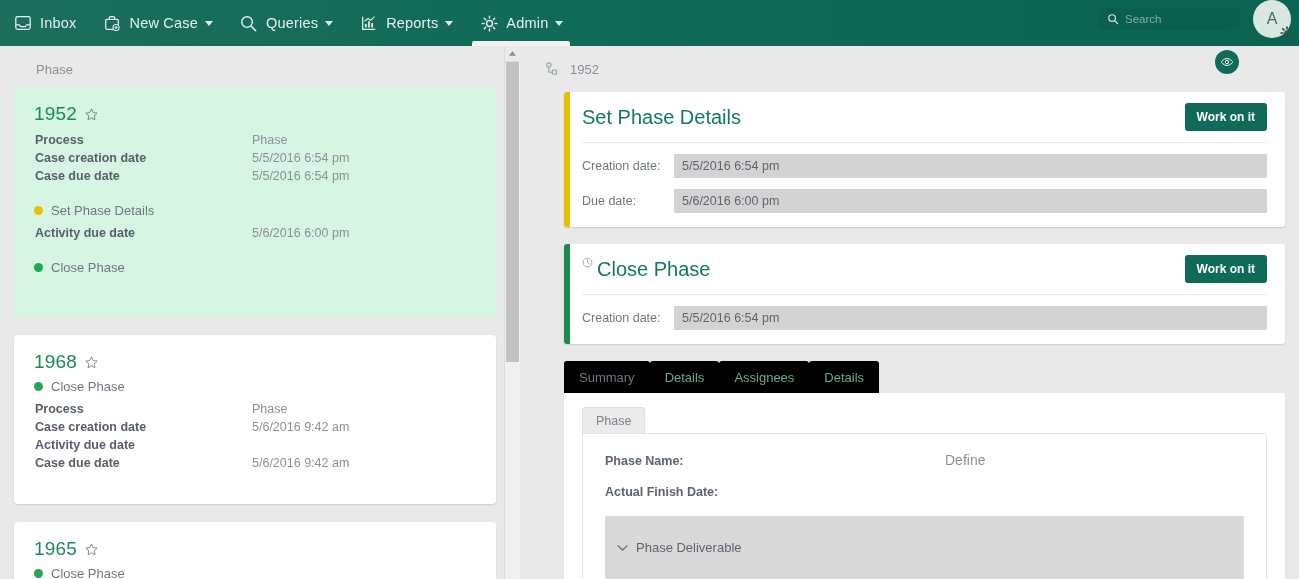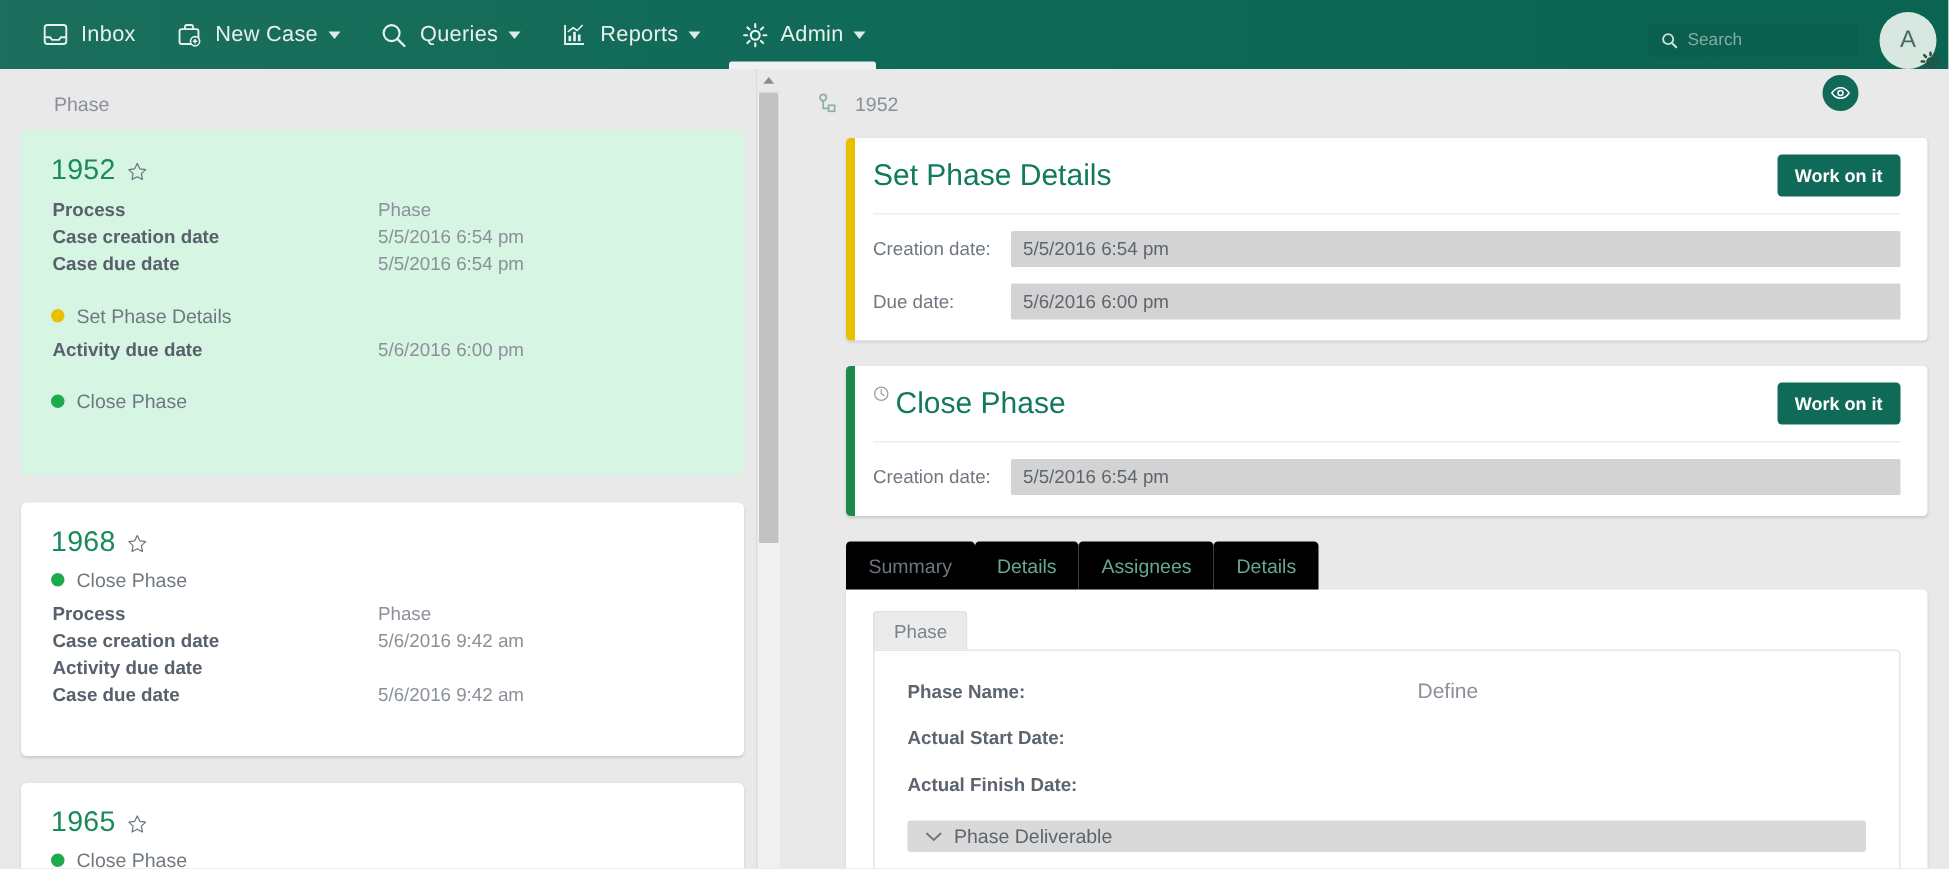--- a/index.html
+++ b/index.html
@@ -15,22 +15,21 @@
     font-size: 13px;
     color: #5a6570;
   }
 
   
   .topbar {
     position: relative;
     height: 46px;
     background: linear-gradient(90deg, #1b6f5c 0%, #0f6a57 45%, #0b6351 100%);
     display: flex;
-    align-items: flex-end;
-    padding-left: 14px;
+    align-items: flex-start;
     box-sizing: border-box;
   }
   .nav-item {
     position: relative;
     display: flex;
     align-items: center;
     height: 46px;
     padding: 0 13px;
     color: #e6f0ec;
     font-size: 14.5px;
@@ -358,21 +357,21 @@
     width: 340px;
     flex: none;
     font-weight: bold;
     font-size: 12.5px;
     color: #5c646e;
   }
   .form-value { font-size: 14px; color: #8b9199; }
   .deliverable-bar {
     background: #d9d9d9;
     border-radius: 2px;
-    padding: 3px 12px;
+    padding: 24px 12px;
     display: flex;
     align-items: center;
     font-size: 13px;
     color: #5c646e;
     margin-top: 2px;
   }
   .chev { margin-right: 8px; display: flex; }
 </style>
 </head>
 <body>
@@ -641,24 +640,20 @@
     <div class="tab-panel">
       <div class="subtab-row">
         <div class="subtab">Phase</div>
       </div>
       <div class="subtab-panel">
         <div class="form-row">
           <span class="form-label">Phase Name:</span>
           <span class="form-value">Define</span>
         </div>
         <div class="form-row">
-          <span class="form-label">Actual Start Date:</span>
-          <span class="form-value"></span>
-        </div>
-        <div class="form-row">
           <span class="form-label">Actual Finish Date:</span>
           <span class="form-value"></span>
         </div>
         <div class="deliverable-bar">
           <span class="chev">
             <svg width="11" height="8" viewBox="0 0 12 8">
                 <path d="M1 1.5L6 6.2 11 1.5" fill="none" stroke="#6d757e" stroke-width="1.4" stroke-linecap="round"></path>
               </svg>
           </span>
           <span>Phase Deliverable</span>

